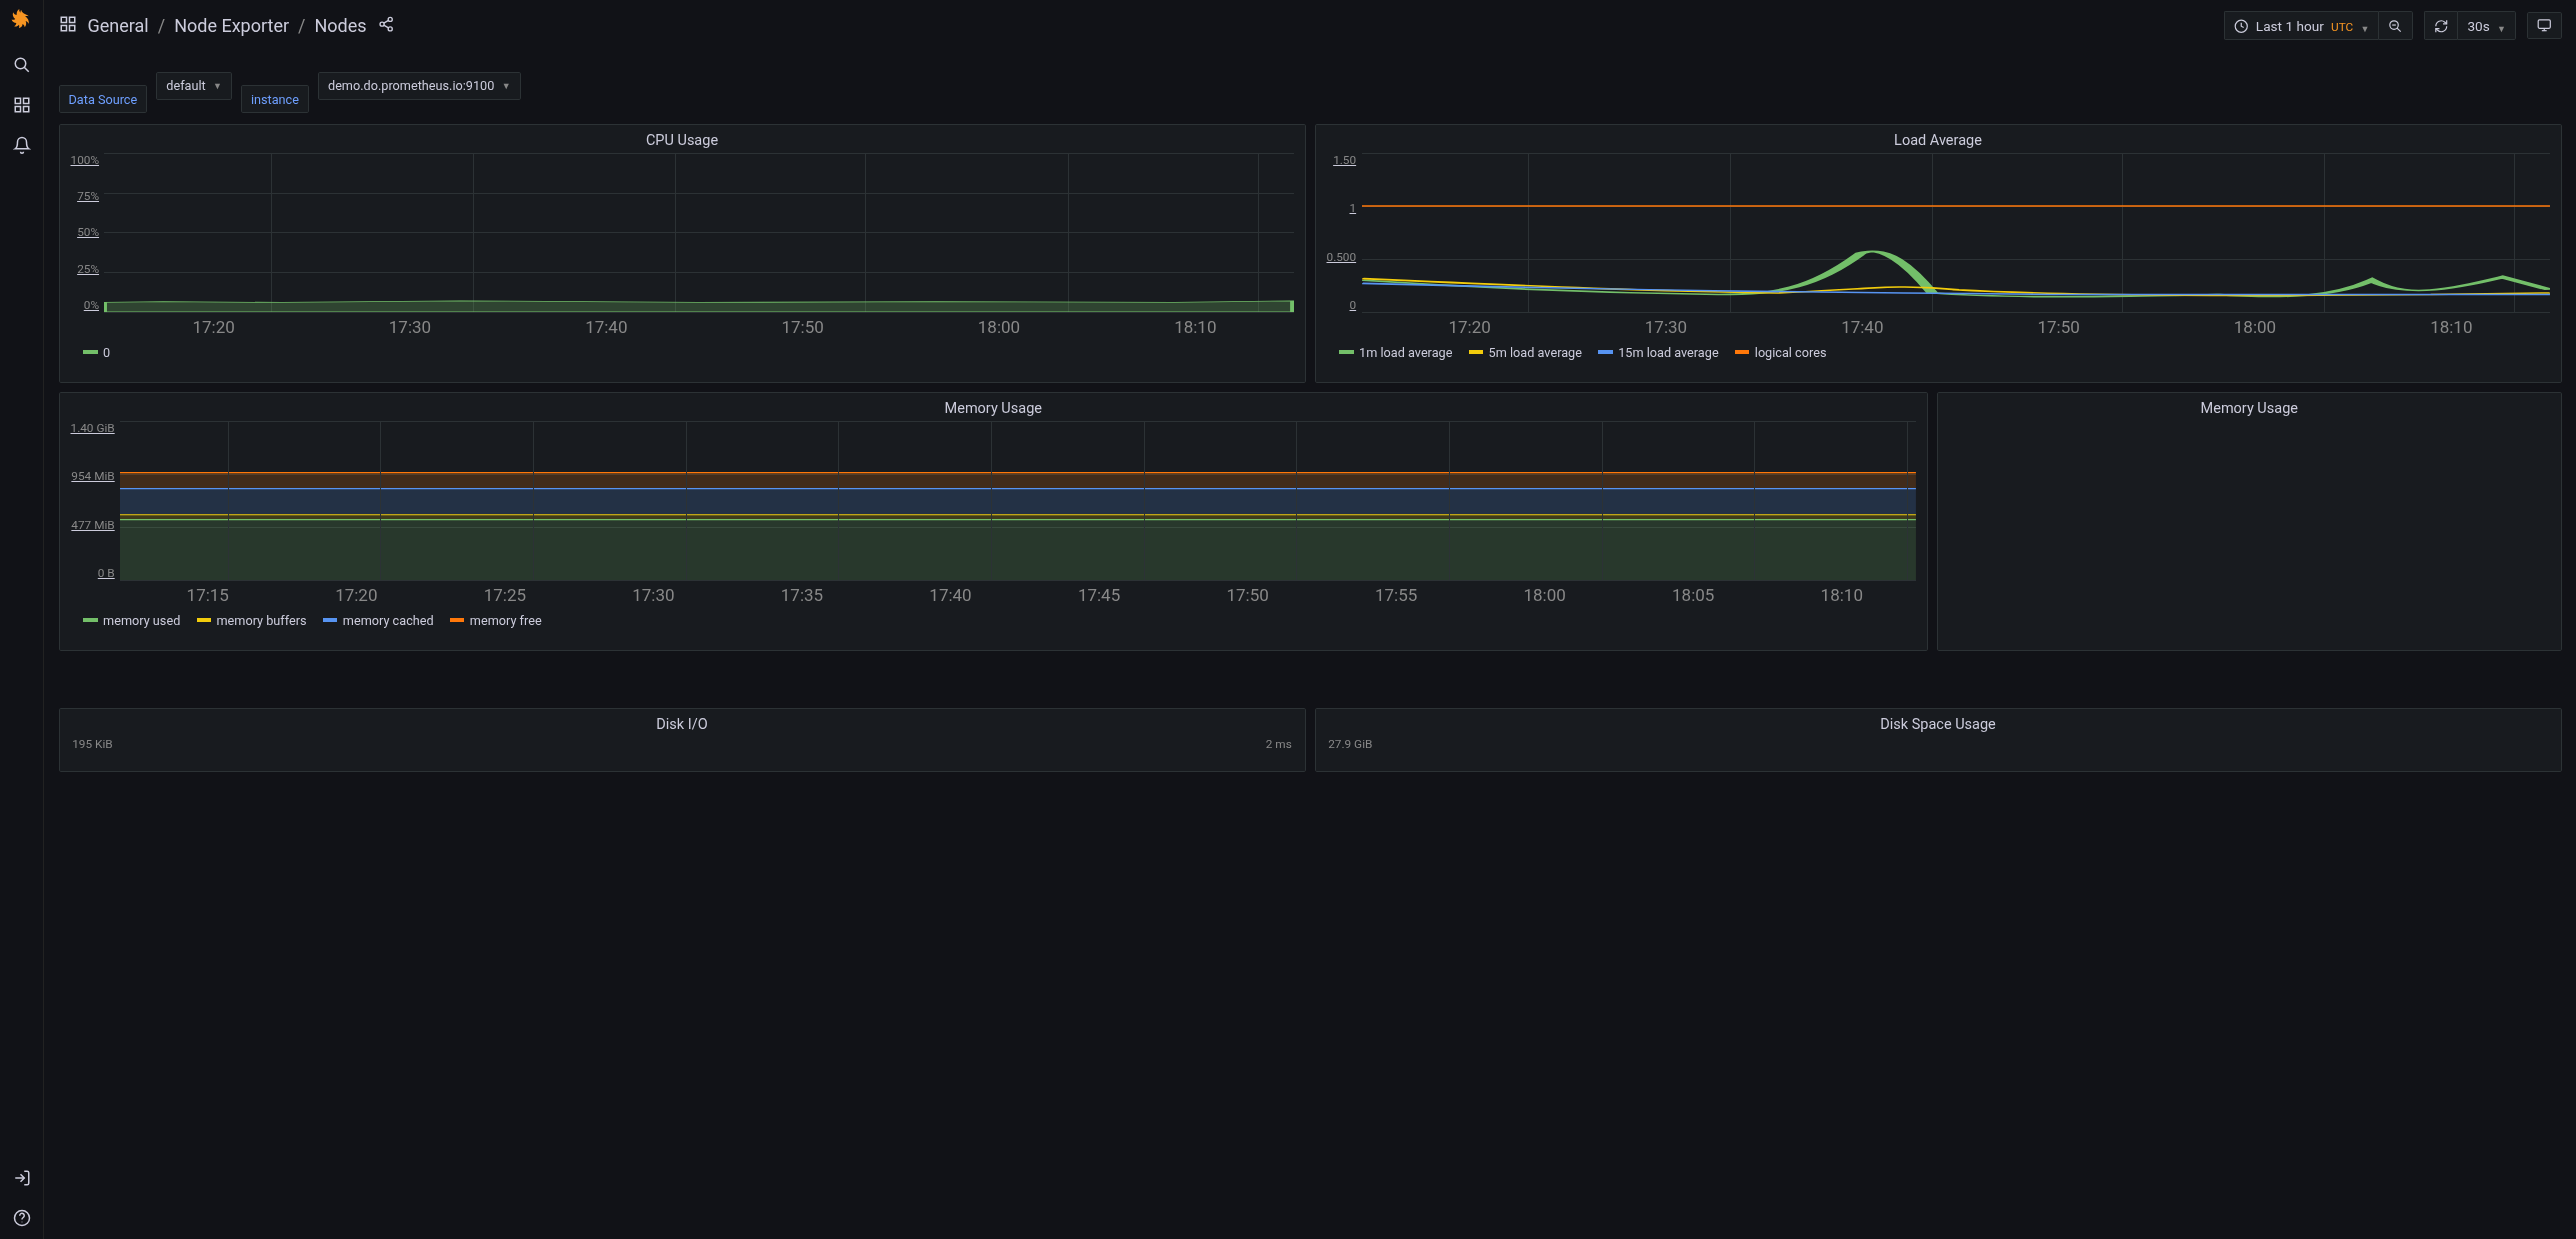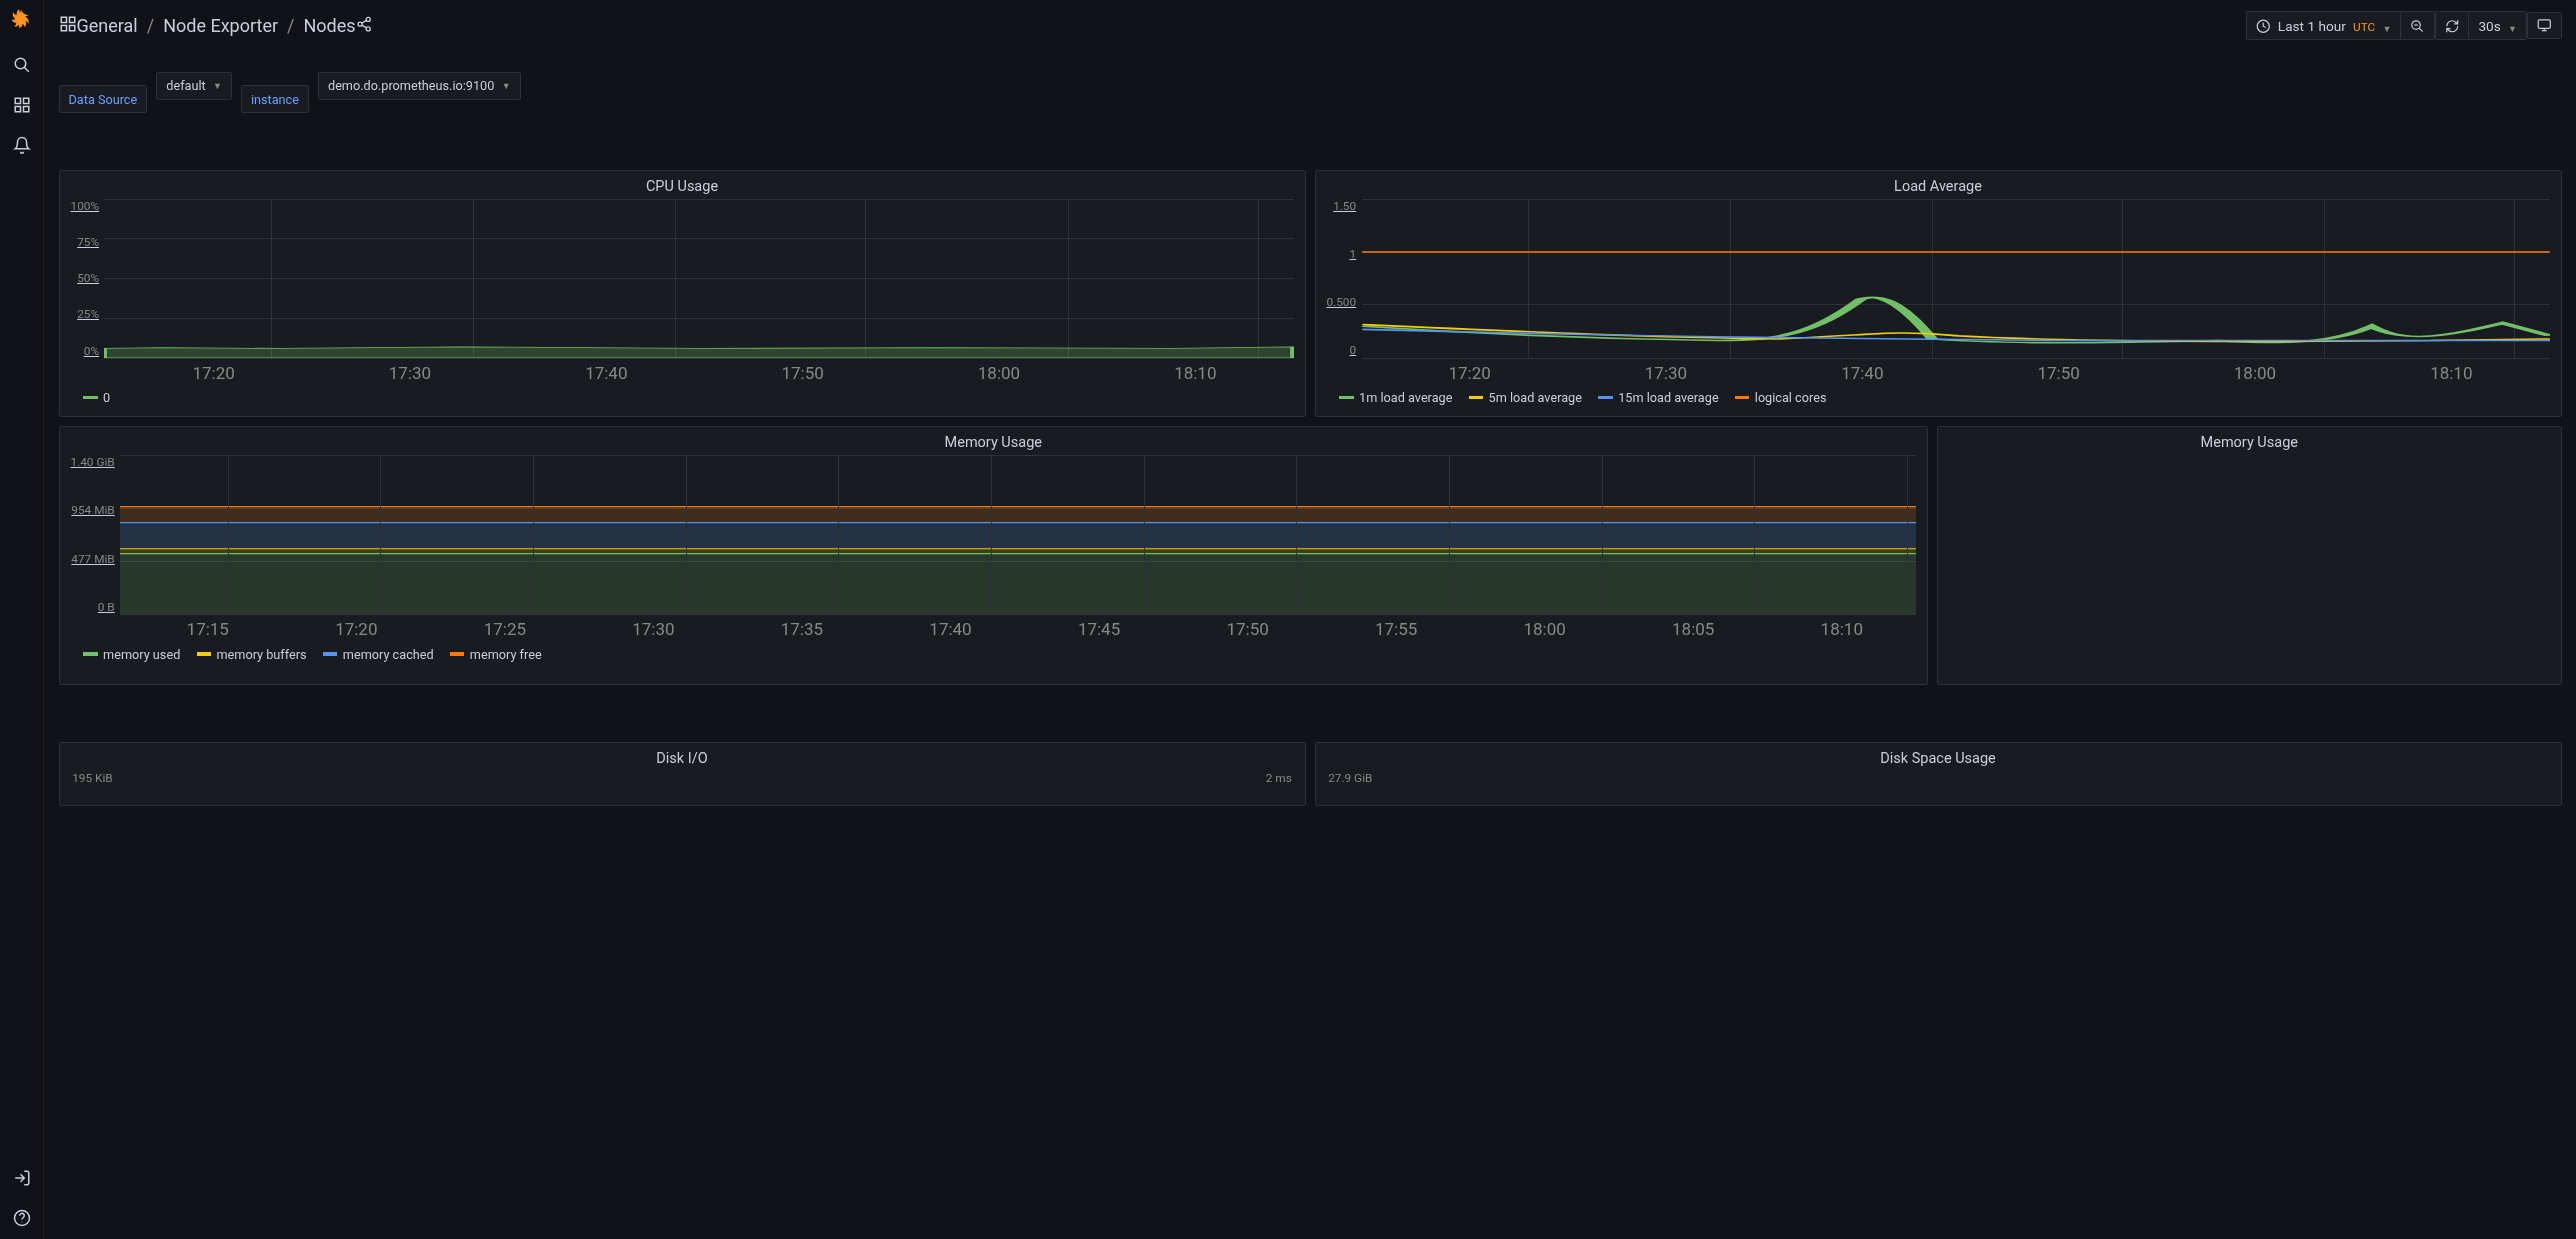--- a/index.html
+++ b/index.html
@@ -26,20 +26,21 @@
 }
 .sidebar .logo { width: 29px; height: 29px; display:flex; align-items:center; justify-content:center; }
 .sidebar .nav-icon { width: 22px; height: 22px; display:flex; align-items:center; justify-content:center; color:#ccccdc; cursor:pointer; }
 .sidebar .spacer { flex: 1; }
 .main { flex: 1; display: flex; flex-direction: column; }
 .topbar {
   height: 51px;
   display: flex;
   align-items: center;
   padding: 0 14.5px;
+  gap: 11px;
 }
 .breadcrumb { display:flex; align-items:center; gap:9px; font-size: 18px; }
 .breadcrumb .sep { color: #888; }
 .breadcrumb-icon { color:#ccccdc; }
 .top-spacer { flex:1; }
 .btn {
   background: #181b1f;
   border: 0.9px solid #2c3235;
   border-radius: 1.8px;
   color: #ccccdc;
@@ -225,21 +226,21 @@
       </span>
       <span class="var-label">instance</span>
       <span class="var-select">
         <span>demo.do.prometheus.io:9100</span>
         <span class="caret">▼</span>
       </span>
     </div>
 
     <div class="panels">
 
-      <div class="row" style="height:293px;align-items:flex-end;">
+      <div class="row" style="height:259px;">
 
         <div class="panel" style="flex:1;">
           <div class="panel-title">CPU Usage</div>
           <div class="panel-body">
             <div class="chart-area" style="height:159px;">
               <div class="yaxis" style="height:100%;">
                 <span>100%</span>
                 <span>75%</span>
                 <span>50%</span>
                 <span>25%</span>

